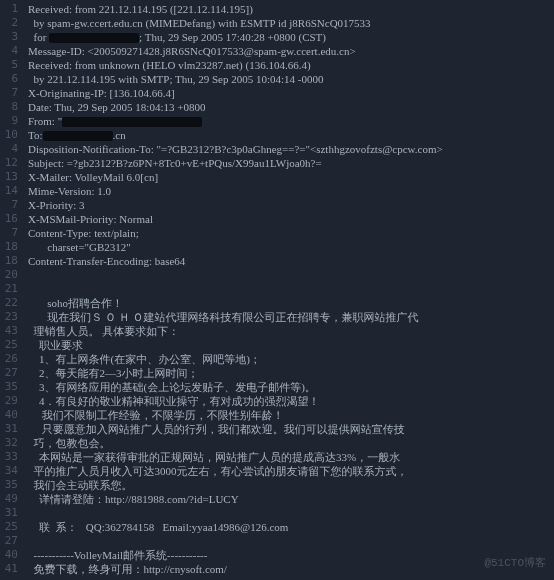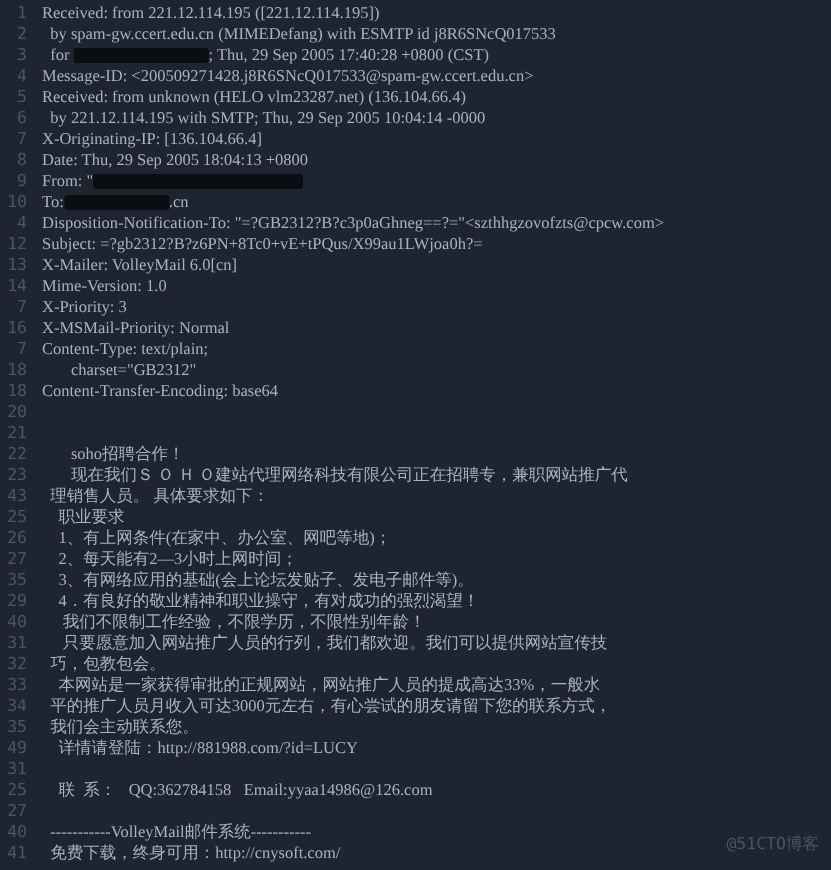--- a/index.html
+++ b/index.html
@@ -51,20 +51,21 @@
     .redact.w1 { width: 90px; }
     .redact.w2 { width: 140px; }
     .redact.w3 { width: 70px; }
     .watermark {
       position: absolute;
       right: 8px;
       bottom: 10px;
       color: #6b7280;
       font-size: 11px;
       opacity: 0.6;
+      font-family: Liberation Mono, monospace;
     }
   </style>
 </head>
 <body>
 
 <div class="editor">
   <div class="gutter">
       <div class="ln">1</div>
       <div class="ln">2</div>
       <div class="ln">3</div>

